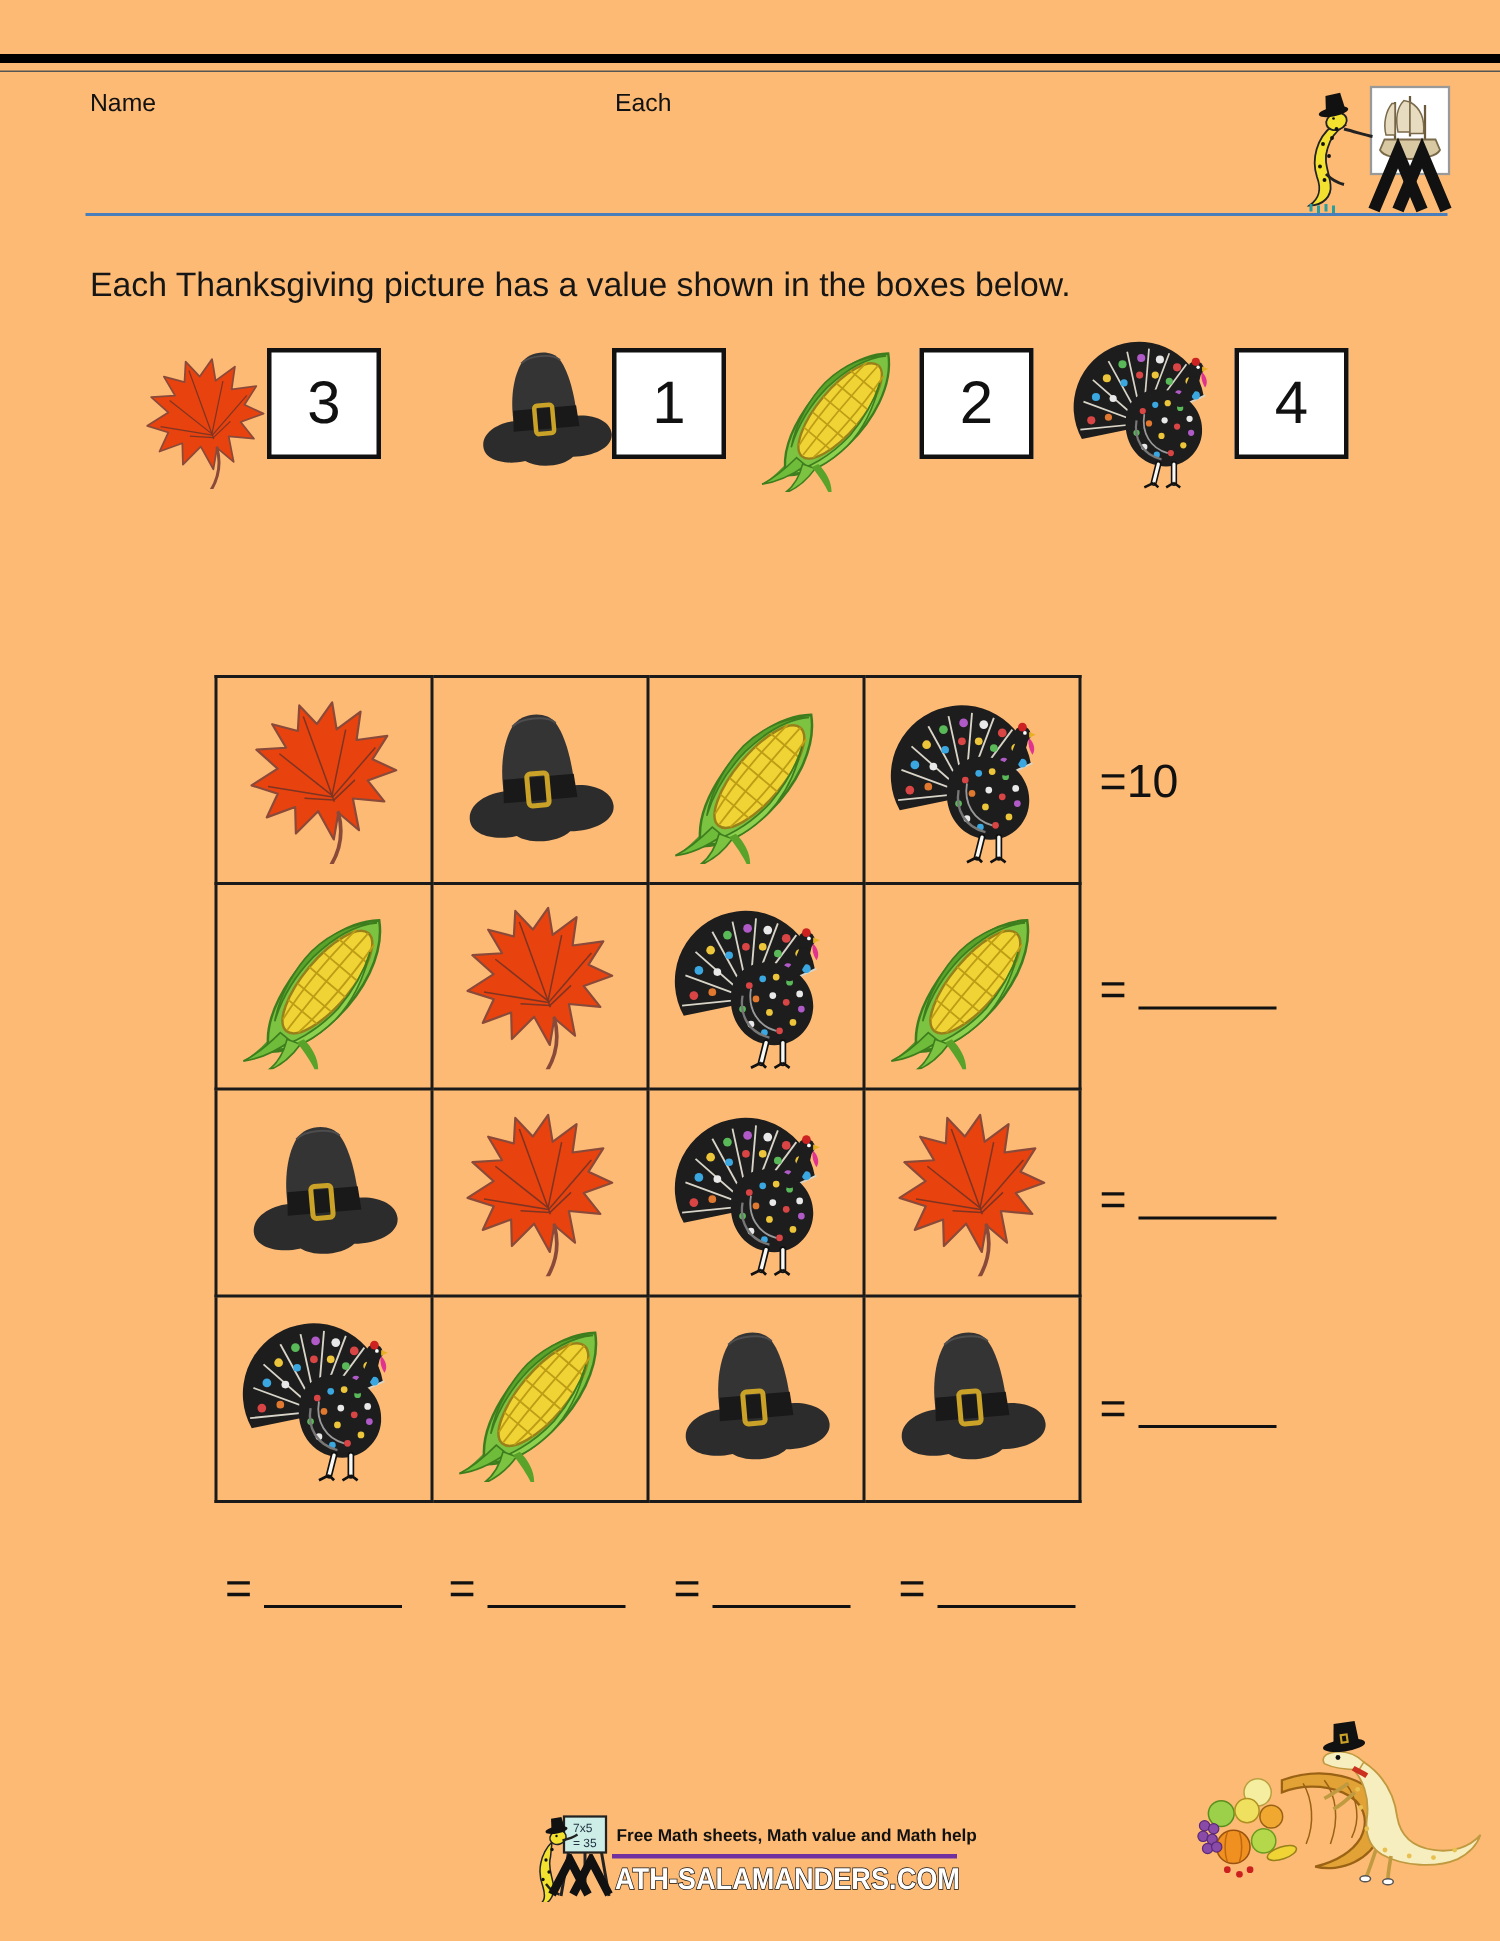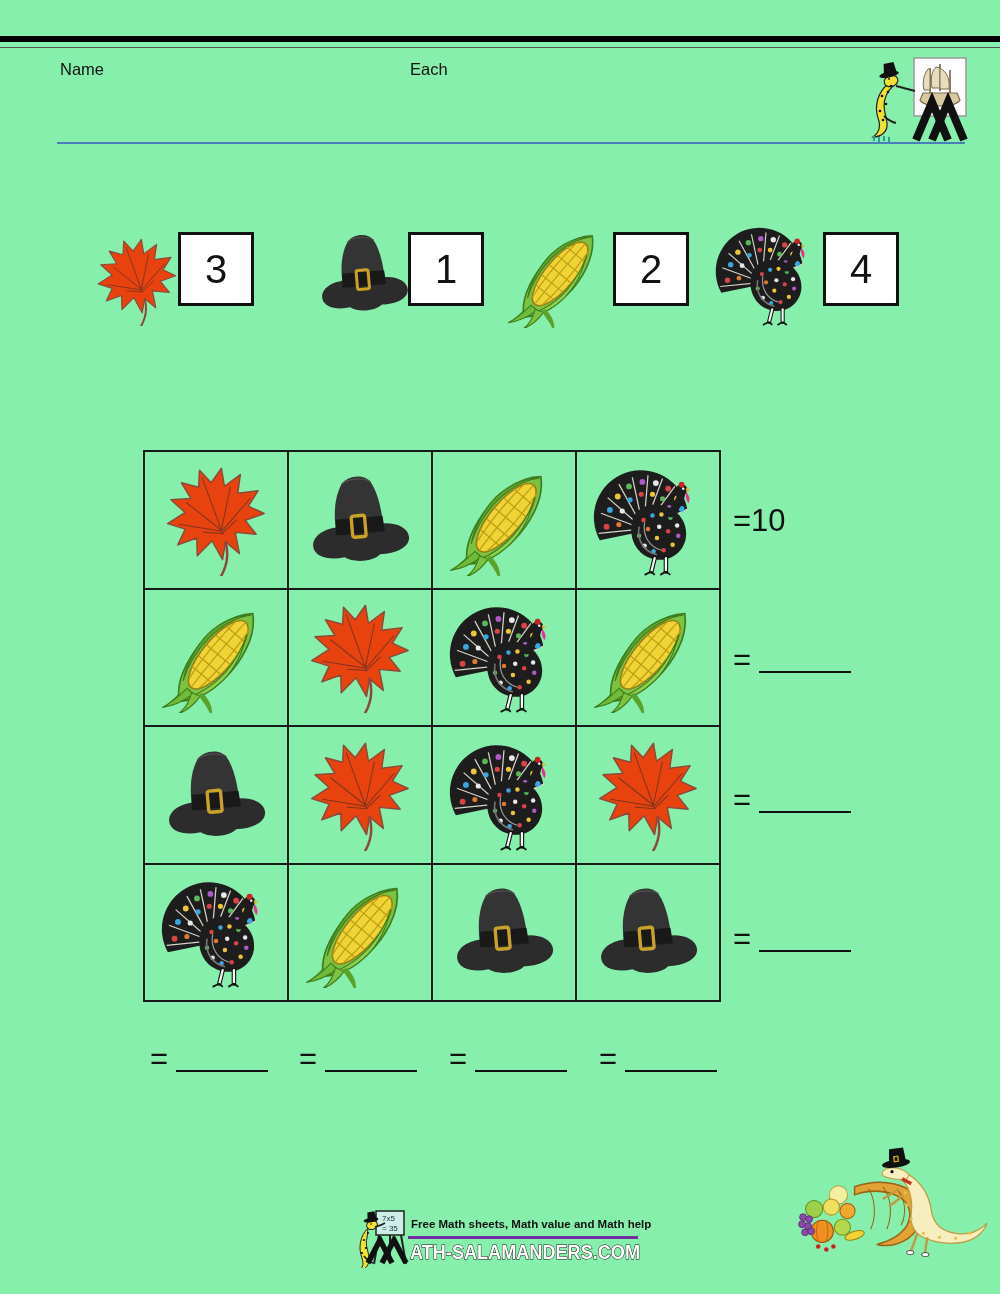--- a/index.html
+++ b/index.html
@@ -1,16 +1,16 @@
 <!DOCTYPE html>
 <html><head>
 <meta charset="utf-8">
 <style>
   html,body{margin:0;padding:0;background:#fff;}
-  .page{position:relative;width:1000px;height:1294px;background:#86efac;overflow:hidden;
+  .page{position:relative;width:1000px;height:1294px;background:#fdba74;overflow:hidden;
         font-family:"Liberation Sans",sans-serif;color:#1a1a1a;}
   .abs{position:absolute;}
   .top-rule-thick{top:36px;left:0;width:1000px;height:6px;background:#000;}
   .top-rule-thin{top:47px;left:0;width:1000px;height:1px;background:#555;}
   .meta-label{top:60px;font-size:16.5px;color:#111;}
   .page-title{left:58px;top:100px;font-family:"Liberation Serif",serif;font-size:31px;
               letter-spacing:0.5px;color:#1f3c61;white-space:nowrap;}
   .title-rule{left:57px;top:142px;width:908px;height:2px;background:#4a7ebb;}
   .instr{left:60px;font-size:22.5px;color:#161616;white-space:nowrap;}
   .key-icon svg,.cell svg{width:100%;height:100%;display:block;}
@@ -193,20 +193,21 @@
     <g stroke="#2a9d9f" stroke-width="2">
         <path d="M16,80 L16,85"></path>
         <path d="M21,81 L21,86"></path>
         <path d="M26,80 L26,85"></path>
         <path d="M31,81 L31,86"></path>
       </g>
   </svg>
 
   <div class="abs title-rule"></div>
 
+  <div class="abs instr" style="top:177px;">Each Thanksgiving picture has a value shown in the boxes below.</div>
 
   <span class="abs key-icon" style="left:92px;top:234px;width:90px;height:94px;">
       <svg viewBox="0 0 100 100">
         <use href="#sym-maple-leaf" xlink:href="#sym-maple-leaf"></use>
       </svg>
     </span>
   <div class="abs value-box" style="left:178px;top:232px;">
       <span>3</span>
     </div>
 

